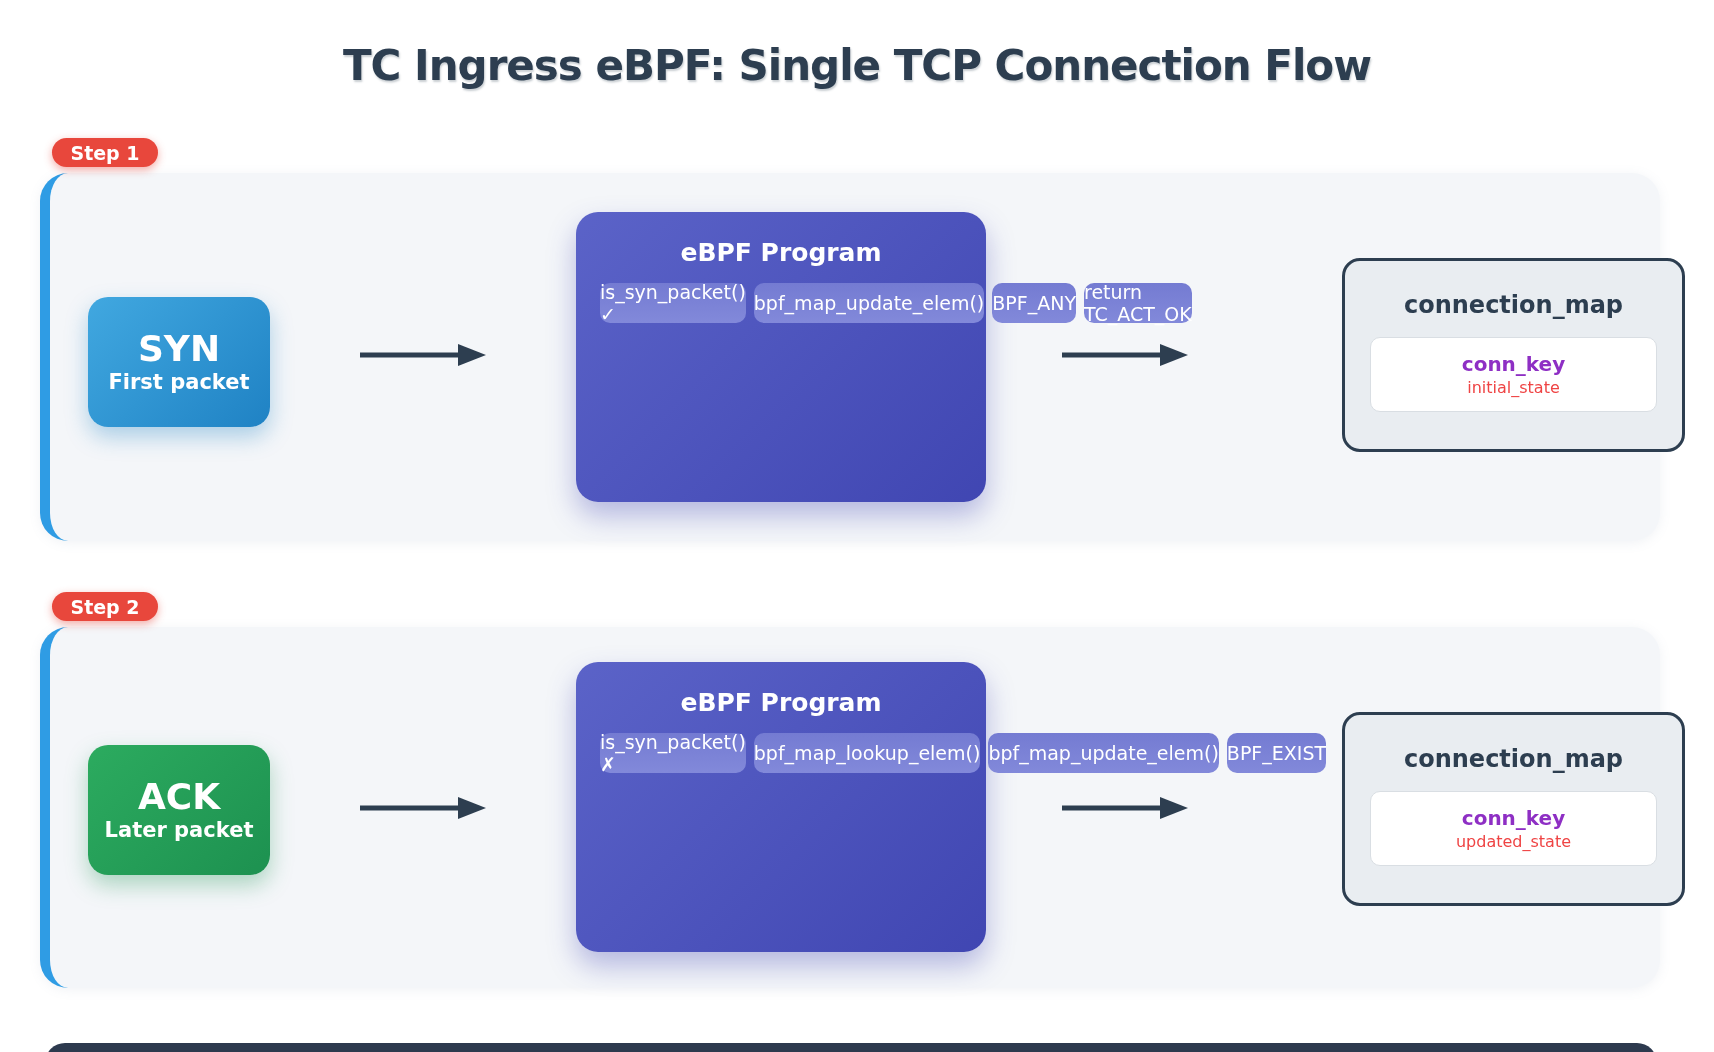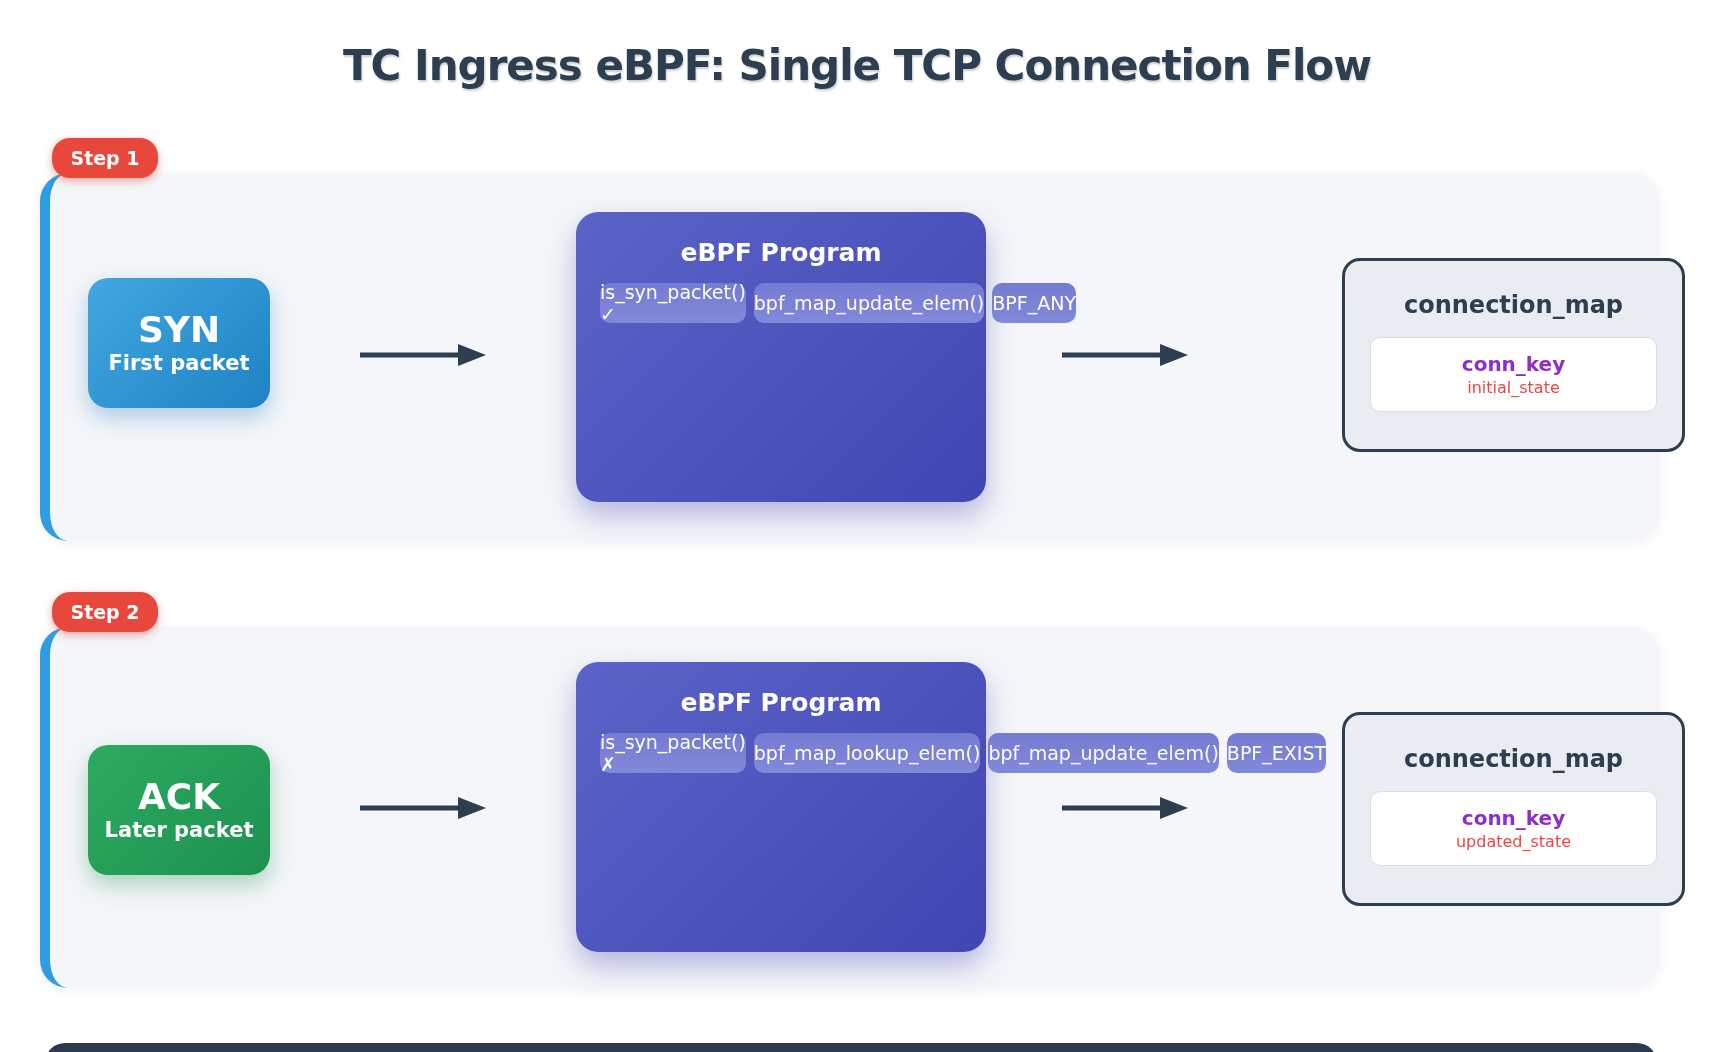--- a/index.html
+++ b/index.html
@@ -24,39 +24,39 @@
     background: #f4f6f9;
     border-left: 10px solid #2f9ce4;
     border-radius: 28px;
     box-sizing: border-box;
     box-shadow: 0 2px 12px rgba(110,130,160,0.10);
   }
   #section1 { top: 173px; height: 368px; }
   #section2 { top: 627px; height: 361px; }
 
   .badge {
-    position: absolute; left: 52px; width: 106px; height: 40px;
+    position: absolute; left: 52px; width: 106px; height: 29px;
     border-radius: 18px; background: #e8473c;
     color: #ffffff; font-weight: bold; font-size: 19px;
     display: flex; align-items: center; justify-content: center;
     box-shadow: 0 3px 8px rgba(231,71,60,0.45);
     z-index: 6;
   }
   #badge1 { top: 138px; }
   #badge2 { top: 592px; }
 
   .packet {
     position: absolute; left: 88px; width: 182px; height: 130px;
     border-radius: 20px; color: #ffffff;
     display: flex; flex-direction: column; align-items: center; justify-content: center;
     z-index: 3;
   }
   .packet .pname { font-size: 36px; font-weight: bold; line-height: 1.05; }
   .packet .psub  { font-size: 21px; font-weight: bold; margin-top: 3px; }
-  #packet1 { top: 278px; background: linear-gradient(135deg, #41a8e0, #1f82c4);
+  #packet1 { top: 297px; background: linear-gradient(135deg, #41a8e0, #1f82c4);
              box-shadow: 0 10px 22px rgba(33,131,196,0.35); }
   #packet2 { top: 745px; background: linear-gradient(135deg, #2cab5f, #1d9150);
              box-shadow: 0 10px 22px rgba(35,150,85,0.35); justify-content: center; }
 
   .arrow { position: absolute; width: 126px; height: 26px; z-index: 3; }
   #arrow1a { left: 360px;  top: 342px; }
   #arrow1b { left: 1062px; top: 342px; }
   #arrow2a { left: 360px;  top: 795px; }
   #arrow2b { left: 1062px; top: 795px; }
 
@@ -131,20 +131,21 @@
     <line x1="0" y1="13" x2="98" y2="13" stroke="#2d3e50" stroke-width="5"></line>
     <polygon points="98,2 126,13 98,24" fill="#2d3e50"></polygon>
   </svg>
 
   <div class="program" id="program1">
     <div class="ptitle">eBPF Program</div>
     <div class="rows">
       <div class="prow">is_syn_packet() ✓</div>
       <div class="prow">bpf_map_update_elem()</div>
       <div class="prow">BPF_ANY</div>
+      <div class="prow">return TC_ACT_OK</div>
     </div>
   </div>
 
   <svg class="arrow" id="arrow1b" viewBox="0 0 126 26">
     <line x1="0" y1="13" x2="98" y2="13" stroke="#2d3e50" stroke-width="5"></line>
     <polygon points="98,2 126,13 98,24" fill="#2d3e50"></polygon>
   </svg>
 
   <div class="cmap" id="cmap1">
     <div class="mtitle">connection_map</div>

